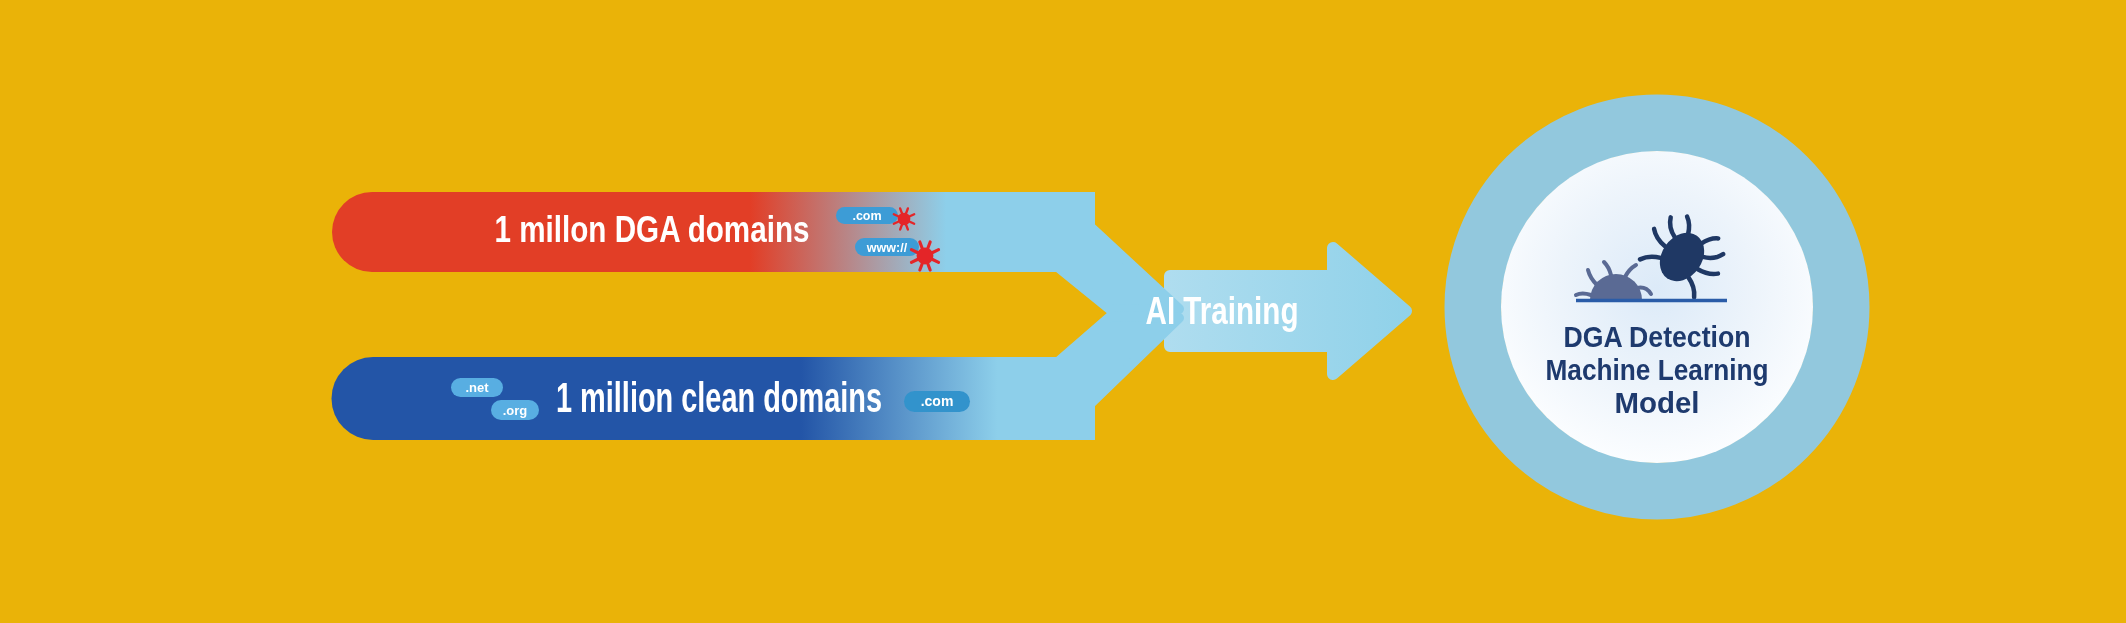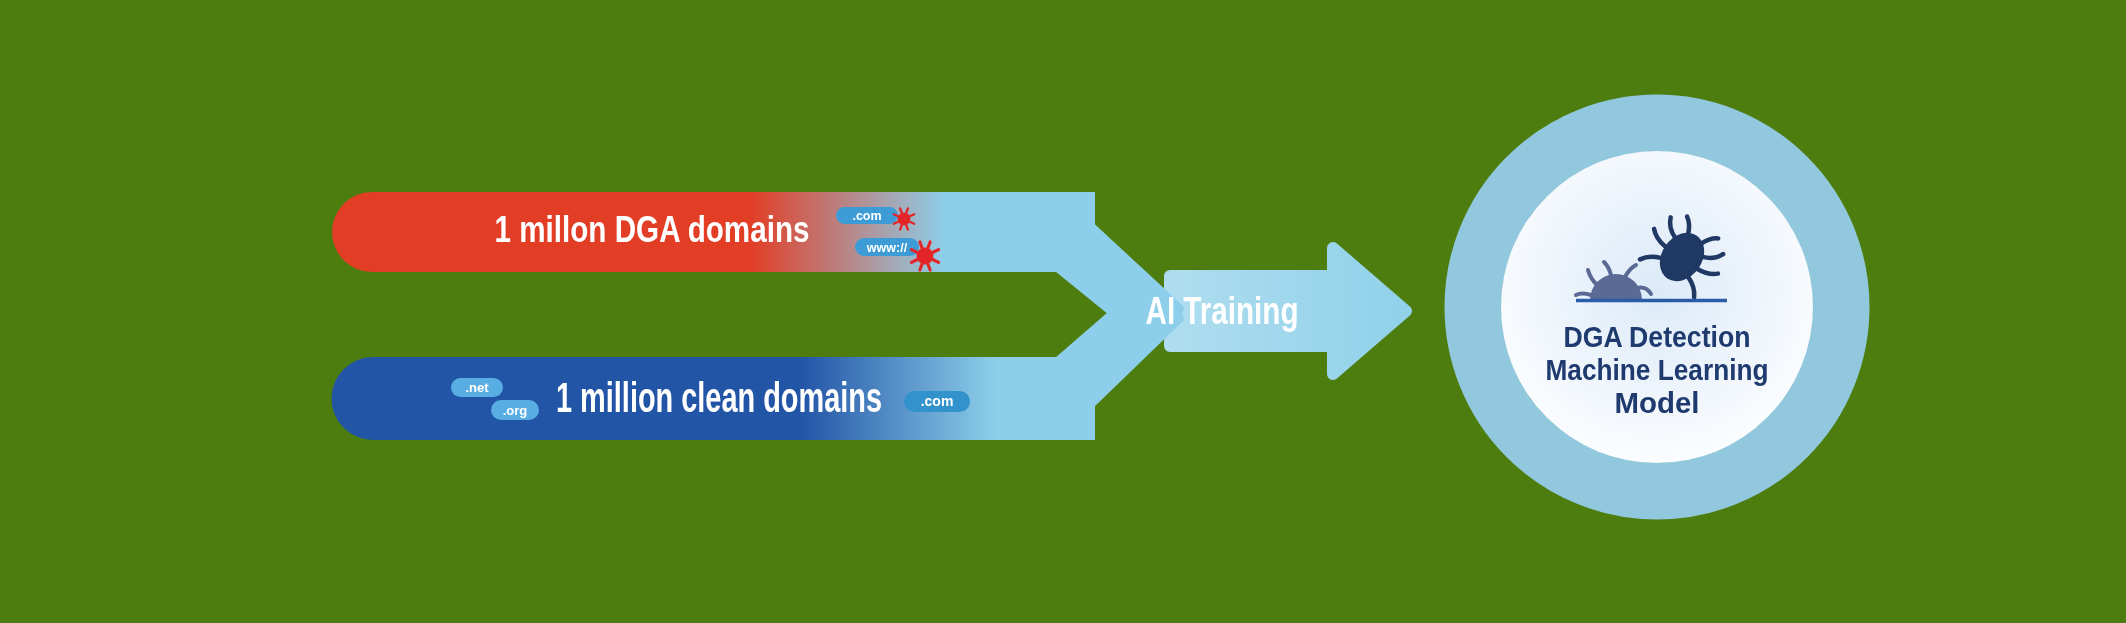--- a/index.html
+++ b/index.html
@@ -1,16 +1,16 @@
 <!DOCTYPE html>
 <html><head>
 <meta charset="utf-8">
 <style>
   html,body{margin:0;padding:0;background:#ffffff;}
-  .stage{position:relative;width:2126px;height:623px;background:#4d7c0f;overflow:hidden;
+  .stage{position:relative;width:2126px;height:623px;background:#eab308;overflow:hidden;
          font-family:"Liberation Sans",sans-serif;}
   svg{display:block;}
   svg text{font-family:"Liberation Sans",sans-serif;}
   .bar-label{font-weight:700;fill:#ffffff;}
   .badge-label{font-weight:700;fill:#ffffff;}
   .arrow-label{font-weight:700;fill:#ffffff;}
   .model-label{font-weight:700;}
 </style>
 </head>
 <body>

